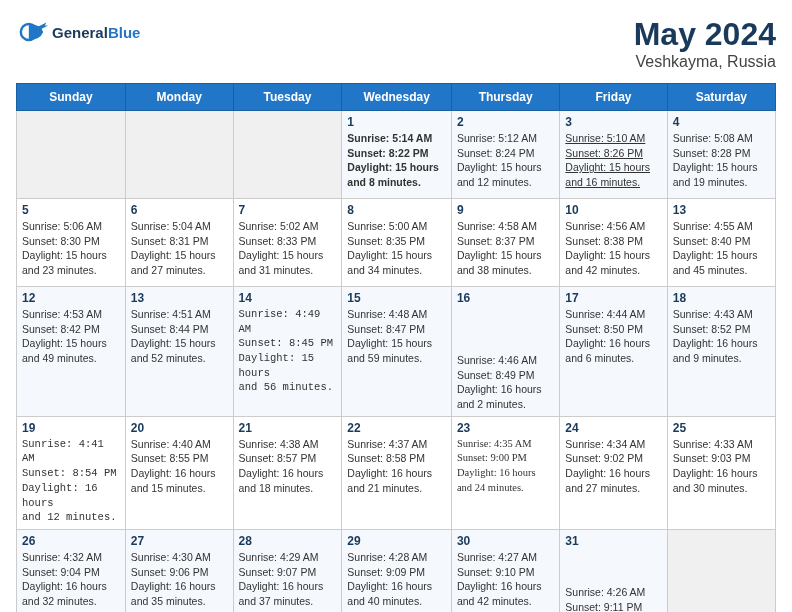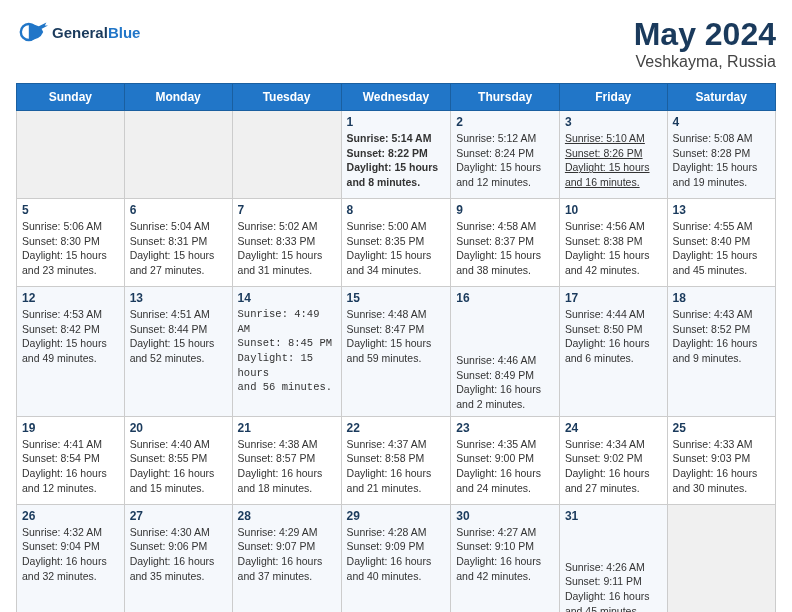--- a/index.html
+++ b/index.html
@@ -245,21 +245,21 @@
           <span class="day-number">18</span>
           <div class="day-info" style="white-space: pre-line;">Sunrise: 4:43 AM
 Sunset: 8:52 PM
 Daylight: 16 hours
 and 9 minutes.</div>
         </td>
       </tr>
       <tr>
         <td>
           <span class="day-number">19</span>
-          <div class="day-info" style="white-space: pre-line;">Sunrise: 4:41 AM
+          <div class="day-info" style="white-space: pre-line; font-family: Liberation Mono, monospace;">Sunrise: 4:41 AM
 Sunset: 8:54 PM
 Daylight: 16 hours
 and 12 minutes.</div>
         </td>
         <td>
           <span class="day-number">20</span>
           <div class="day-info" style="white-space: pre-line;">Sunrise: 4:40 AM
 Sunset: 8:55 PM
 Daylight: 16 hours
 and 15 minutes.</div>
@@ -273,21 +273,21 @@
         </td>
         <td>
           <span class="day-number">22</span>
           <div class="day-info" style="white-space: pre-line;">Sunrise: 4:37 AM
 Sunset: 8:58 PM
 Daylight: 16 hours
 and 21 minutes.</div>
         </td>
         <td>
           <span class="day-number">23</span>
-          <div class="day-info" style="white-space: pre-line;">Sunrise: 4:35 AM
+          <div class="day-info" style="white-space: pre-line; font-family: Liberation Serif, serif;">Sunrise: 4:35 AM
 Sunset: 9:00 PM
 Daylight: 16 hours
 and 24 minutes.</div>
         </td>
         <td>
           <span class="day-number">24</span>
           <div class="day-info" style="white-space: pre-line;">Sunrise: 4:34 AM
 Sunset: 9:02 PM
 Daylight: 16 hours
 and 27 minutes.</div>

